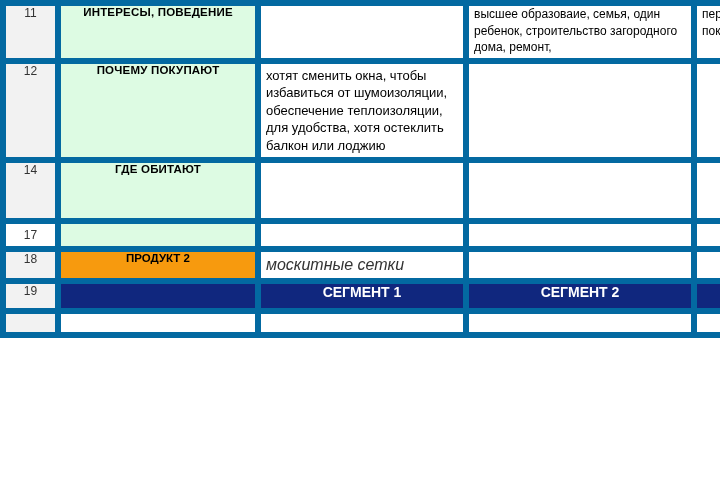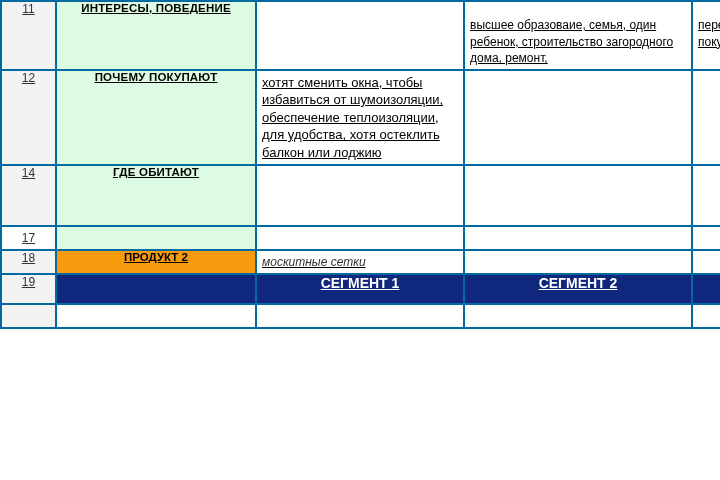--- a/index.html
+++ b/index.html
@@ -18,25 +18,24 @@
     height: 480px;
     position: relative;
     background: #ffffff;
   }
   table.grid {
     border-collapse: collapse;
     table-layout: fixed;
     width: 720px;
   }
   table.grid td {
-    border: 2px solid #0369a1;
+    border: 6px solid #0369a1;
     vertical-align: top;
     padding: 0;
     overflow: hidden;
-    text-decoration: underline;
   }
   
   col.c-head { width: 55px; }
   col.c-label { width: 200px; }
   col.c-s1 { width: 208px; }
   col.c-s2 { width: 228px; }
   col.c-s3 { width: 29px; }
 
   .rowhead {
     background: #f2f2f2;
@@ -91,21 +90,21 @@
     font-weight: bold;
     color: #000000;
   }
   .product-cell div {
     display: flex;
     align-items: center;
     justify-content: center;
     height: 100%;
   }
   .product-note {
-    font-size: 12px;
+    font-size: 16px;
     font-style: italic;
     color: #333333;
     padding: 4px 5px;
   }
   .segment-cell {
     background: #10277e;
     color: #ffffff;
     font-size: 14px;
     font-weight: bold;
     text-align: center;
@@ -118,21 +117,20 @@
     height: 100%;
   }
   .segment-blank { background: #10277e; }
   .tail-cell { background: #ffffff; }
   .top-text {
     font-size: 12px;
     line-height: 1.38;
     color: #000000;
     padding: 0 4px 2px 5px;
     box-sizing: border-box;
-    margin-top: 15px;
   }
 </style>
 </head>
 <body>
 
 <div class="sheet">
   <table class="grid">
     <colgroup>
       <col class="c-head">
       <col class="c-label">

